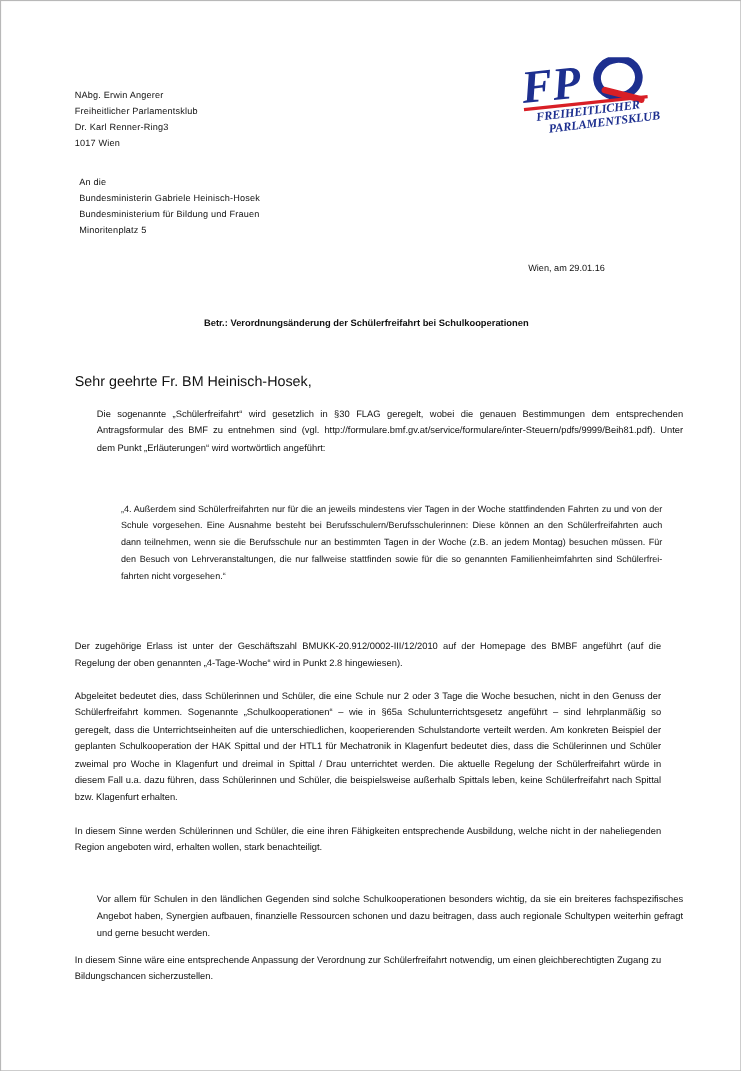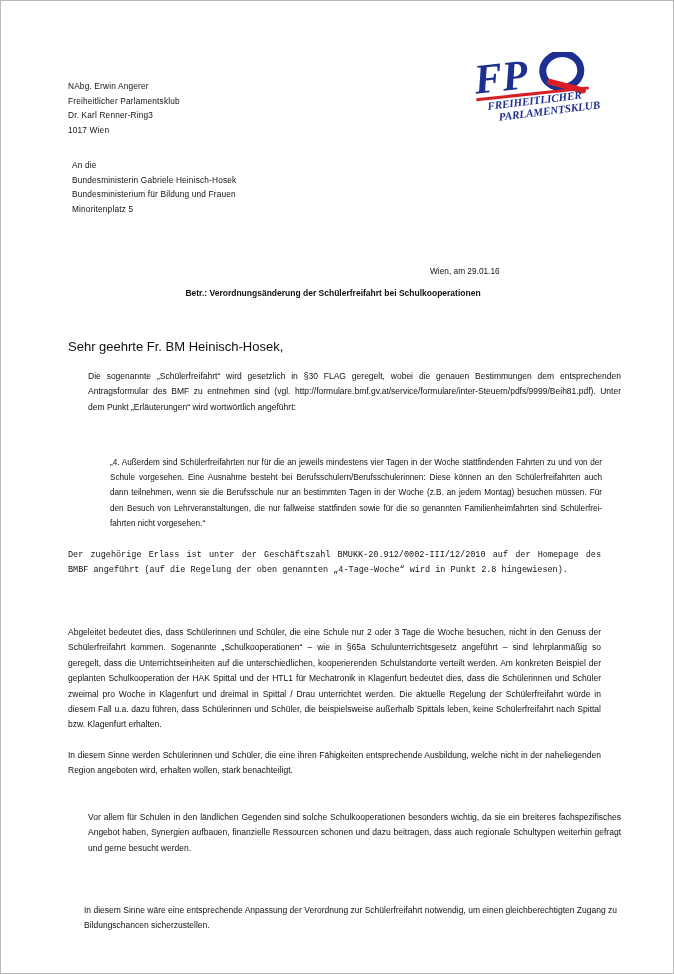--- a/index.html
+++ b/index.html
@@ -42,23 +42,23 @@
     font-size: 8.3px;
     line-height: 14.6px;
     letter-spacing: 0.02em;
   }
   .addr-sender { left: 68px; top: 79px; width: 300px; }
   .addr-recv   { left: 72px; top: 158px; width: 330px; }
 
   .date {
     position: absolute;
     left: 430px;
-    top: 264px;
+    top: 236px;
     width: 170px;
-    text-align: left;
+    text-align: center;
     font-size: 8.3px;
     line-height: 14.6px;
   }
 
   .subject {
     position: absolute;
     left: 68px;
     top: 286px;
     width: 530px;
     font-size: 8.5px;
@@ -86,25 +86,25 @@
   .p1 { top: 369px; margin-left: 20px; }
   .quote {
     position: absolute;
     left: 110px;
     width: 492px;
     font-size: 8.2px;
     line-height: 15.2px;
     text-align: justify;
     top: 455px;
   }
-  .p2 { top: 548px; font-family: Liberation Mono, monospace; }
+  .p2 { top: 580px; }
   .p3 { top: 625px; }
   .p4 { top: 748px; }
   .p5 { top: 810px; margin-left: 20px; }
-  .p6 { top: 903px; margin-left: 16px; }
+  .p6 { top: 865px; }
 </style>
 </head>
 <body>
 
 <div class="page">
 
   <div class="page-border"></div>
 
   <div class="logo">
     <svg width="175" height="70" viewBox="0 0 175 70" xmlns="http://www.w3.org/2000/svg">

